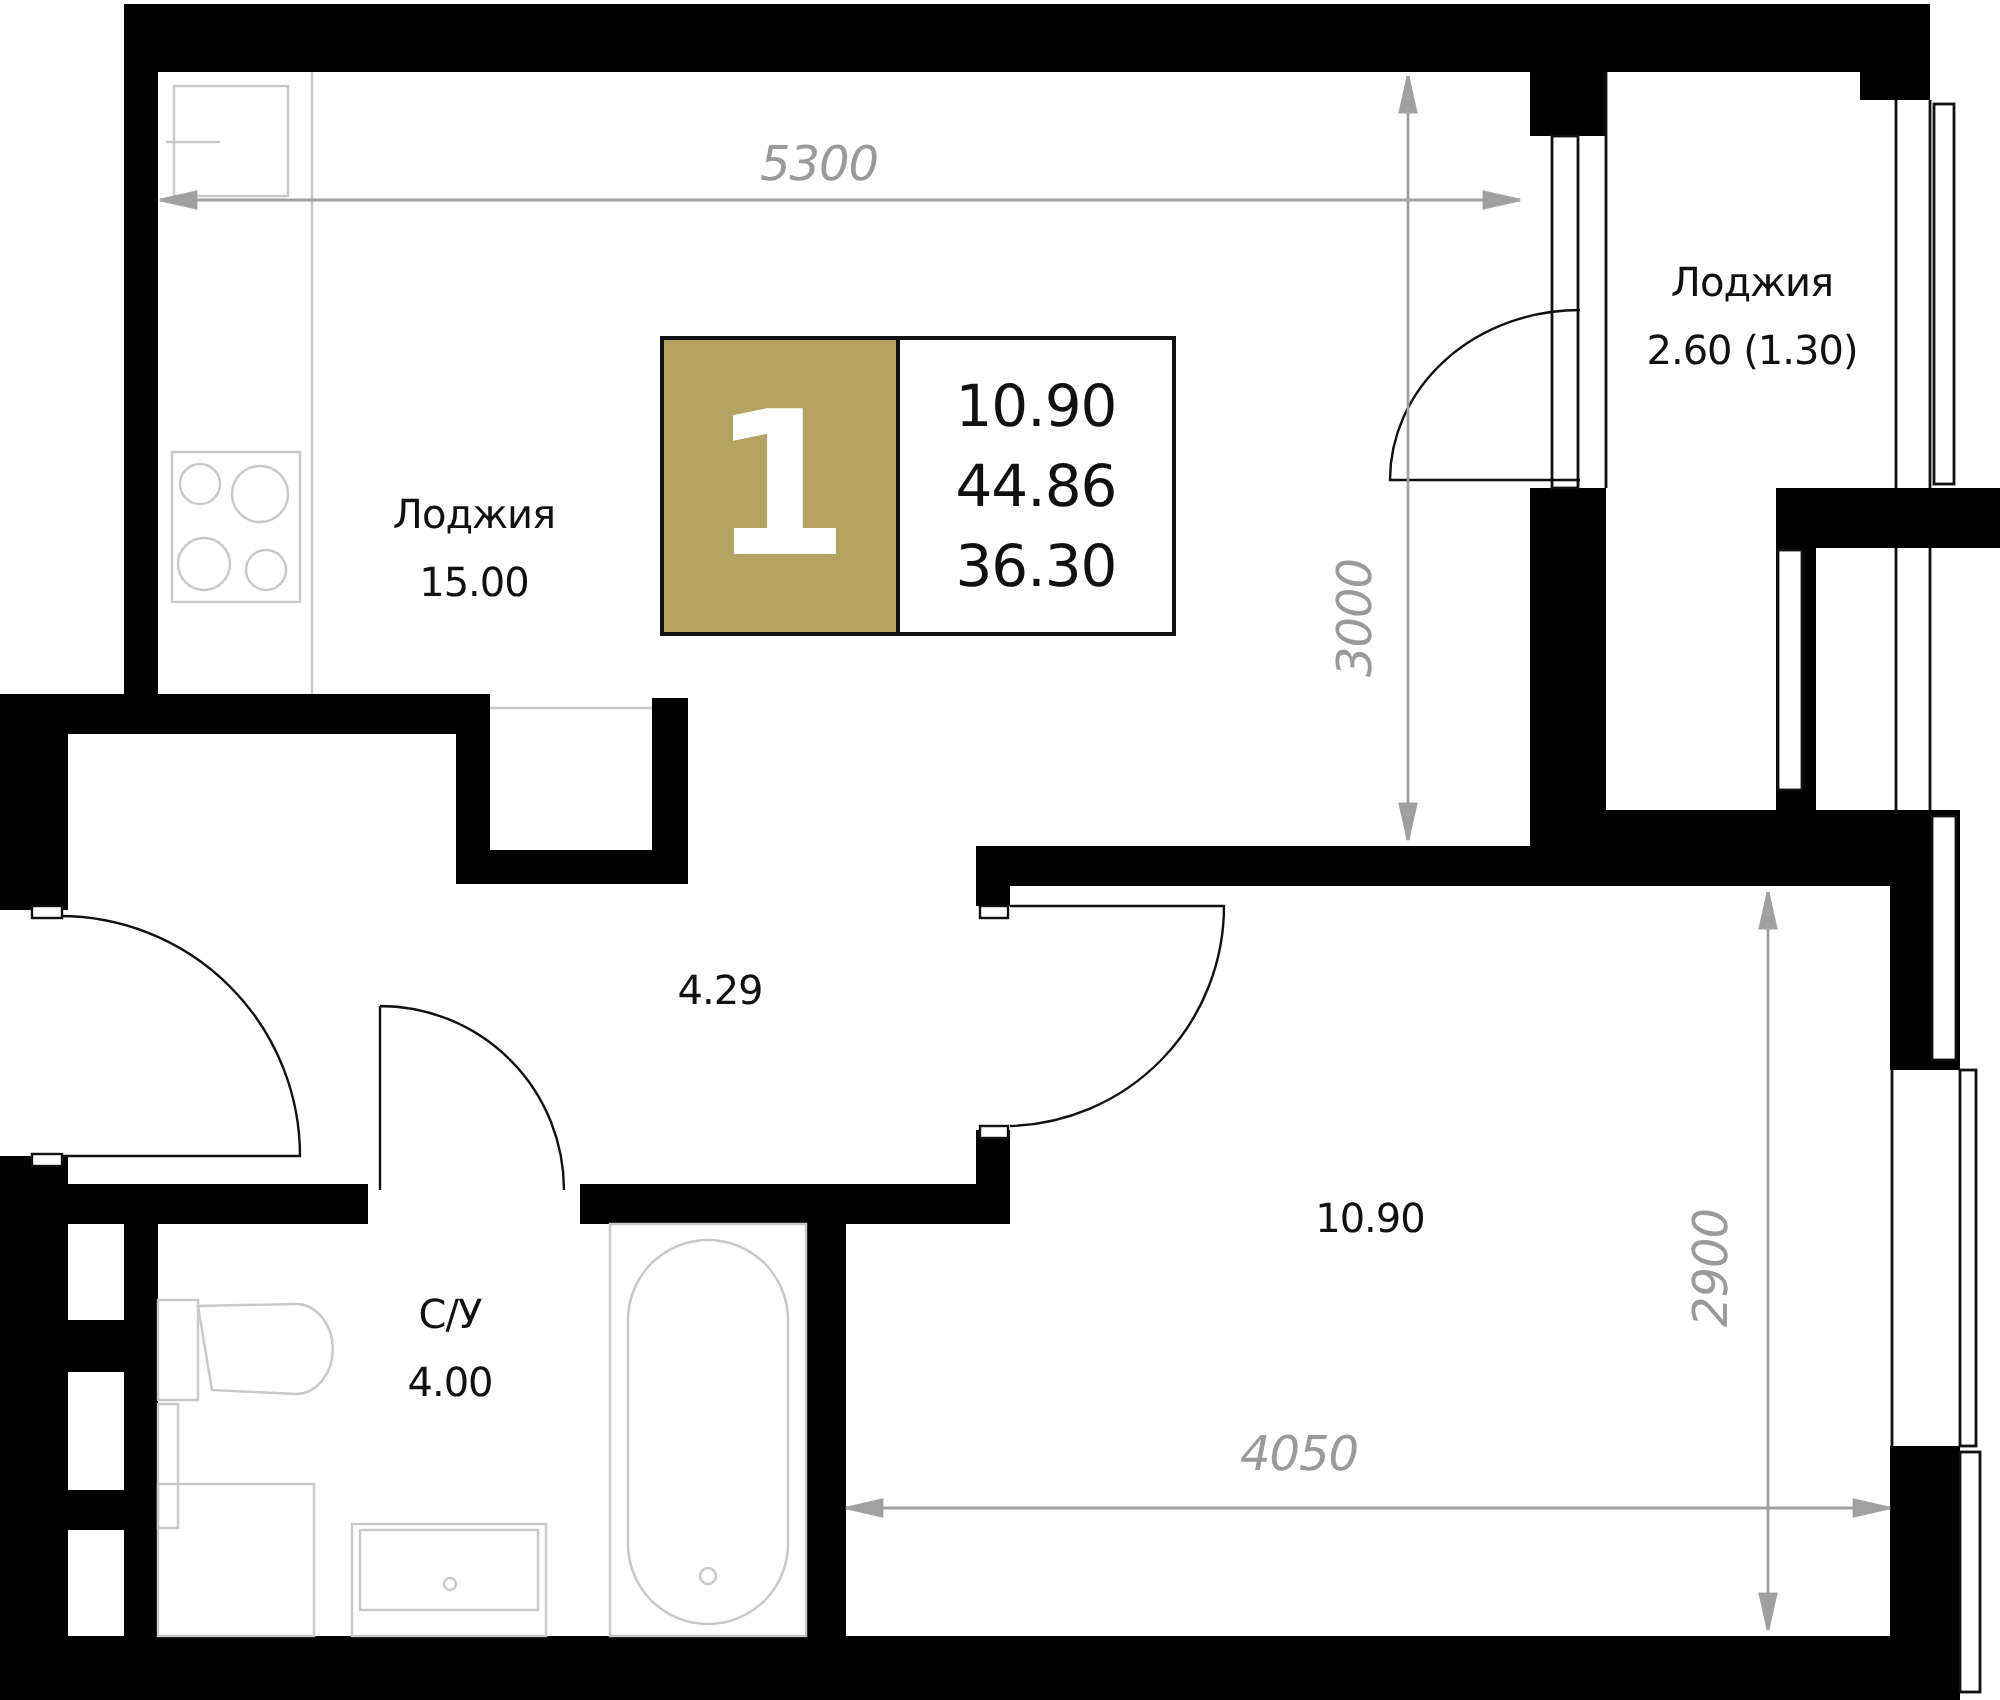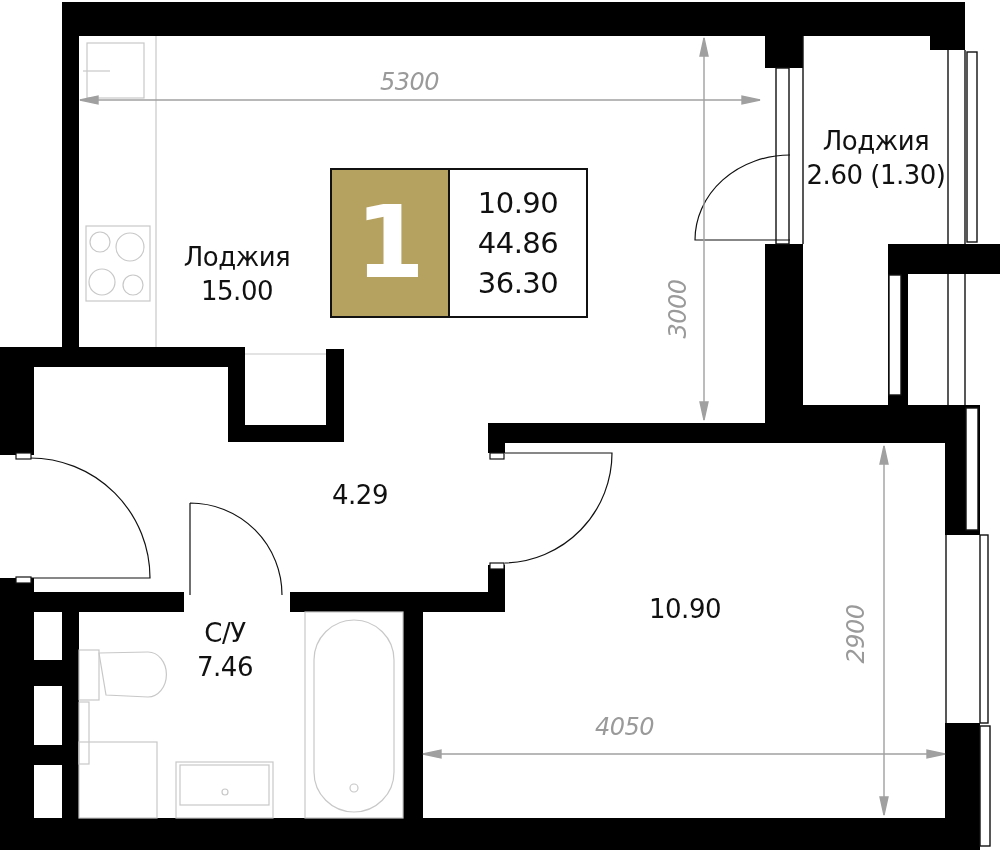--- a/index.html
+++ b/index.html
@@ -1,18 +1,18 @@
 <!DOCTYPE html>
 <html><head>
   <meta charset="utf-8">
   <style>
     html, body { margin: 0; padding: 0; background: #ffffff; }
     body { width: 1000px; height: 850px; position: relative; overflow: hidden; font-family: "DejaVu Sans", sans-serif; }
     #plan { position: absolute; left: 0; top: 0; width: 1000px; height: 850px; }
-    .lbl { position: absolute; color: #111; font-family: "DejaVu Sans", sans-serif; font-size: 26px; line-height: 34px; text-align: center; white-space: nowrap; letter-spacing: -0.5px; }
+    .lbl { position: absolute; color: #111; font-family: "DejaVu Sans", sans-serif; font-size: 20px; line-height: 34px; text-align: center; white-space: nowrap; letter-spacing: -0.5px; }
     .room { position: absolute; text-align: center; }
     .room .name, .room .area { display: block; }
     .dim { position: absolute; color: #9a9a9a; font-family: "DejaVu Sans", sans-serif; font-style: italic; font-size: 24px; font-weight: 300; white-space: nowrap; letter-spacing: -0.5px; }
     .dim.vert { transform: rotate(-90deg); transform-origin: center center; }
     .badge { position: absolute; left: 330px; top: 168px; width: 258px; height: 150px; border: 2px solid #111; display: flex; box-sizing: border-box; background: #fff; }
     .badge .rooms { width: 116px; background: #b5a160; border-right: 2px solid #111; display: flex; align-items: center; justify-content: center; color: #fff; font-family: "DejaVu Sans", sans-serif; font-weight: bold; font-size: 100px; line-height: 1; }
     .badge .areas { flex: 1; display: flex; flex-direction: column; justify-content: center; align-items: center; gap: 0; }
     .badge .areas span { font-family: "DejaVu Sans", sans-serif; font-size: 29px; line-height: 40px; color: #111; letter-spacing: -0.5px; }
   </style>
 </head>
@@ -154,25 +154,25 @@
 
 <div class="lbl room" style="left:786px; top:124px; width:180px;">
   <span class="name">Лоджия</span>
   <span class="area">2.60 (1.30)</span>
 </div>
 
 <div class="lbl room" style="left:280px; top:478px; width:160px;">
   <span class="area">4.29</span>
 </div>
 
-<div class="lbl room" style="left:180px; top:616px; width:90px;">
+<div class="lbl room" style="left:180px; top:640px; width:90px;">
   <span class="name">С/У</span>
-  <span class="area">7.46</span>
+  <span class="area">4.00</span>
 </div>
 
 <div class="lbl room" style="left:560px; top:592px; width:250px;">
   <span class="area">10.90</span>
 </div>
 
 <div class="dim" style="left:380px; top:68px;">5300</div>
 <div class="dim vert" style="left:648px; top:295px;">3000</div>
-<div class="dim" style="left:595px; top:713px;text-align:right;">4050</div>
+<div class="dim" style="left:620px; top:713px;text-align:right;">4050</div>
 <div class="dim vert" style="left:826px; top:620px;">2900</div>
 
 </body></html>

